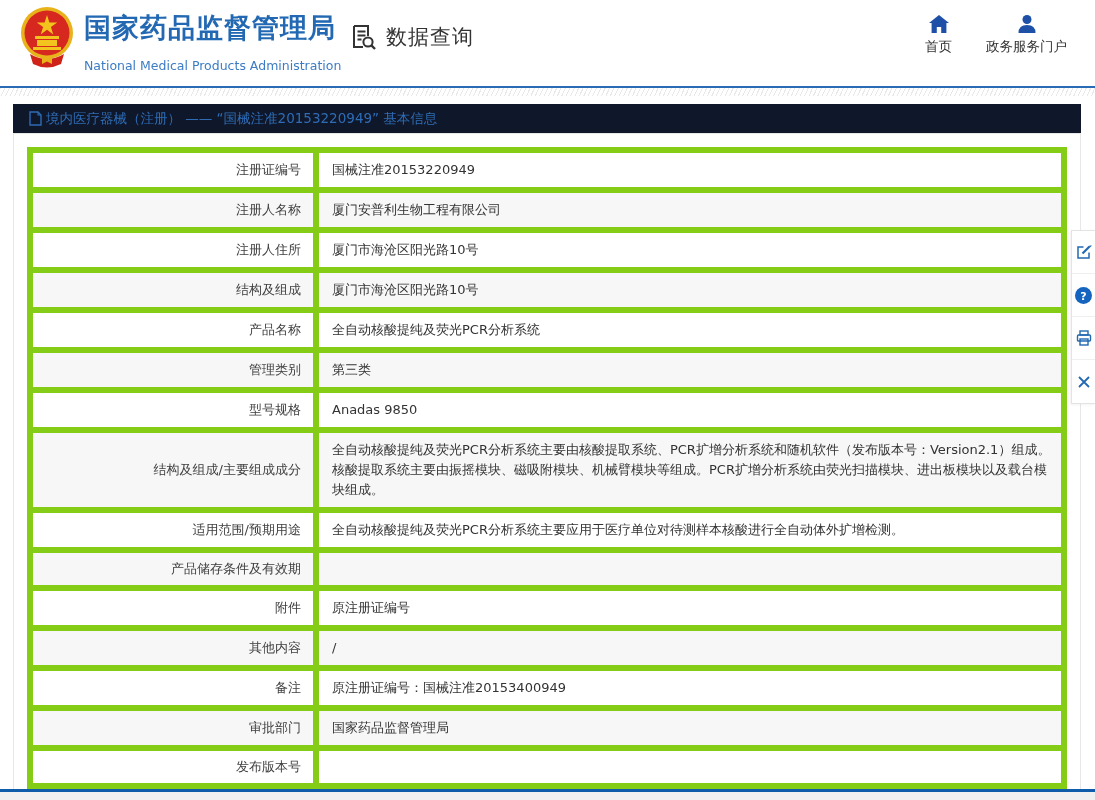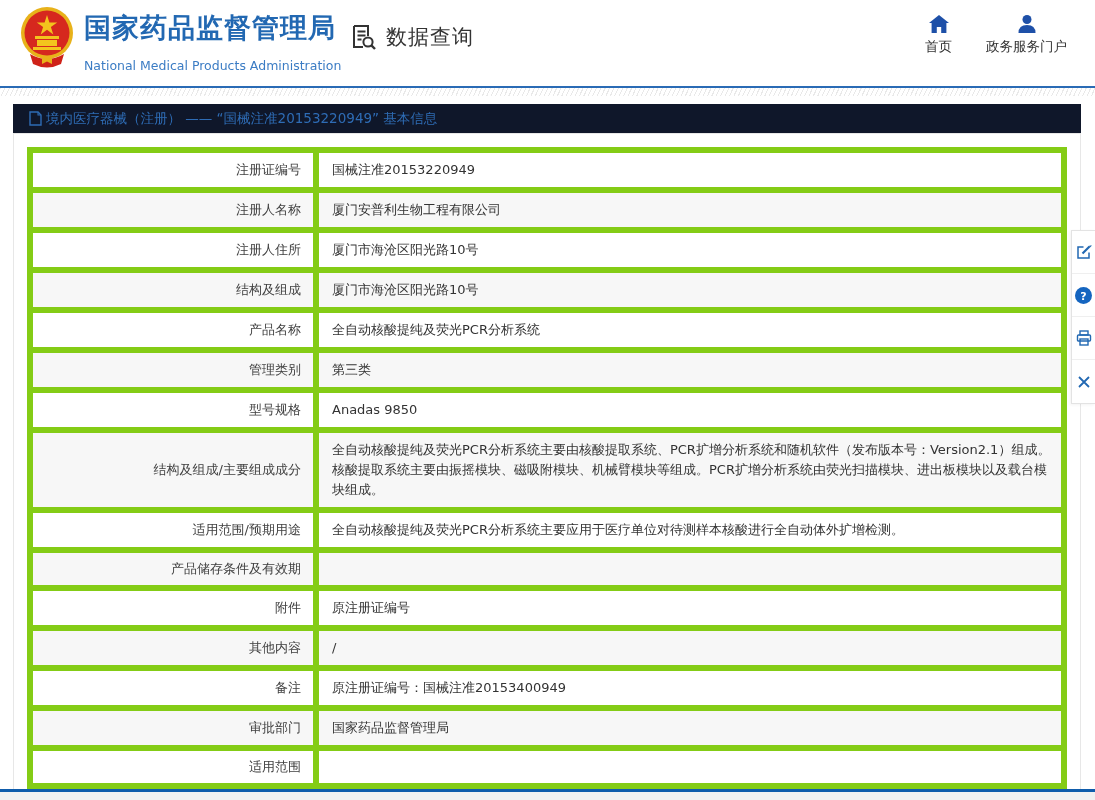--- a/index.html
+++ b/index.html
@@ -171,21 +171,21 @@
           </tr>
           <tr>
             <td class="cell-label">备注</td>
             <td class="cell-value">原注册证编号：国械注准20153400949</td>
           </tr>
           <tr>
             <td class="cell-label">审批部门</td>
             <td class="cell-value">国家药品监督管理局</td>
           </tr>
           <tr>
-            <td class="cell-label">适用范围</td>
+            <td class="cell-label">发布版本号</td>
             <td class="cell-value"></td>
           </tr>
           <tr>
             <td class="cell-label">其他内容</td>
             <td class="cell-value">2025-01-10</td>
           </tr>
           <tr>
             <td class="cell-label">变更情况</td>
             <td class="cell-value"></td>
           </tr>

